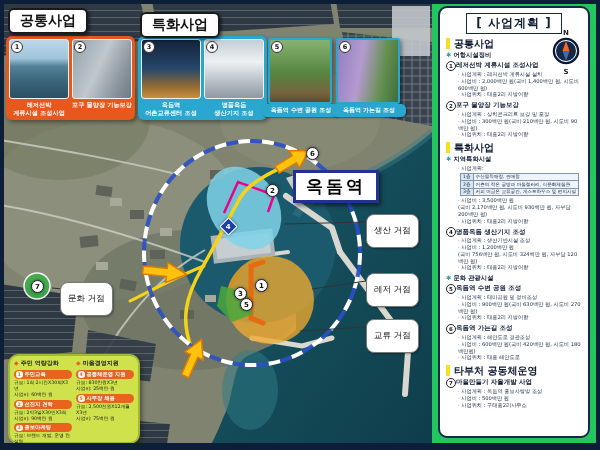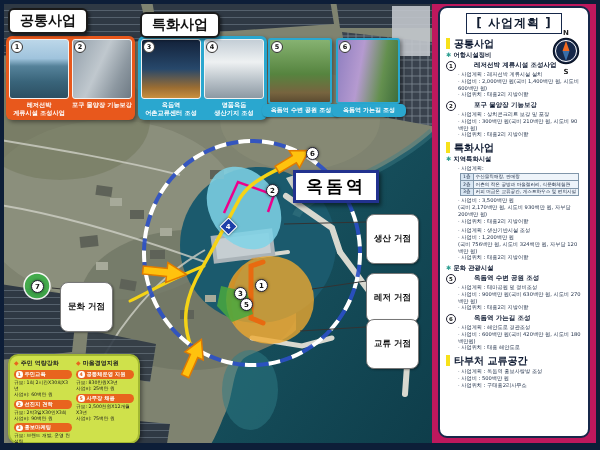--- a/index.html
+++ b/index.html
@@ -33,22 +33,22 @@
   .ph2{background:linear-gradient(115deg,#93a0ab 0%,#c0c8ce 45%,#8d98a1 75%,#6e7a84 100%);}
   .ph3{background:linear-gradient(180deg,#13223a 0%,#27486b 50%,#9a6d33 82%,#c98f3e 100%);}
   .ph4{background:linear-gradient(180deg,#c4ced6 0%,#eef1f2 38%,#b9c2c9 70%,#8d99a3 100%);}
   .ph5{background:linear-gradient(180deg,#86b271 0%,#56843f 55%,#77643f 85%,#5c4c31 100%);}
   .ph6{background:linear-gradient(100deg,#8f7fc0 0%,#b59ad0 38%,#64904f 72%,#3f6e3c 100%);}
 
   
   .station{position:absolute;left:293px;top:170px;background:#fff;border:3px solid #22328f;
        font-size:17px;font-weight:bold;color:#000;letter-spacing:3px;padding:2px 10px;z-index:9;
        box-shadow:2px 3px 4px rgba(0,0,0,.5);}
-  .hub{position:absolute;background:#fff;border:1px solid #777;border-radius:8px;font-weight:bold;
-       font-size:8.5px;color:#111;padding:18px 7px;z-index:7;white-space:nowrap;
+  .hub{position:absolute;background:#fff;border:1px solid #777;border-radius:8px;font-weight:normal;
+       font-size:8.5px;color:#111;padding:10px 7px;z-index:7;white-space:nowrap;
        box-shadow:1px 1px 2px rgba(0,0,0,.35);}
   .badge{position:absolute;width:11px;height:11px;border-radius:50%;background:#fff;border:1px solid #223;
        color:#111;font-size:7px;font-weight:bold;display:flex;align-items:center;justify-content:center;
        z-index:8;box-shadow:0 0 3px rgba(0,0,0,.55);}
   .badge-diamond{border-radius:1px;background:#1d3fa8;color:#fff;transform:rotate(45deg);border-color:#fff;}
   .badge-diamond span{transform:rotate(-45deg);}
 
   
   .sw-box{position:absolute;left:8px;top:354px;width:132px;height:90px;background:#cfe14b;
        border:2px solid #a3b832;border-radius:10px;z-index:6;padding:3px 4px;box-sizing:border-box;
@@ -56,31 +56,31 @@
   .sw-col{flex:1;min-width:0;}
   .sw-h{font-size:6px;font-weight:bold;color:#222;white-space:nowrap;}
   .sw-h .dia{color:#e8641e;}
   .chip{display:flex;align-items:center;gap:2px;background:#e8641e;color:#fff;border-radius:5px;
        font-size:5.3px;font-weight:bold;padding:1px 2px;margin:2px 0 1px;white-space:nowrap;overflow:hidden;}
   .chip-n{flex:none;width:6.5px;height:6.5px;border-radius:50%;background:#fff;color:#e8641e;
        font-size:4.8px;display:flex;align-items:center;justify-content:center;font-weight:bold;}
   .sw-l{font-size:4.7px;color:#1c1c1c;line-height:1.25;}
 
   
-  .right-strip{position:absolute;left:432px;top:0;width:168px;height:450px;background:#be185d;z-index:5;}
+  .right-strip{position:absolute;left:432px;top:0;width:168px;height:450px;background:#22c55e;z-index:5;}
   .plan-panel{position:absolute;left:6px;top:6px;width:152px;height:432px;background:#fff;
        border:2px solid #16284a;border-radius:9px;box-sizing:border-box;padding:5px 6px;overflow:hidden;}
   .plan-title{width:fit-content;margin:0 auto 3px;border:1.5px solid #16284a;padding:1px 9px;
        font-size:12px;font-weight:bold;color:#101c30;letter-spacing:1px;white-space:nowrap;}
   .ph-h{margin:4px 0 2px;font-size:10px;font-weight:bold;color:#0c1830;border-left:4px solid #f7e11a;
        padding-left:4px;line-height:1.1;}
   .pb{font-size:6.3px;font-weight:bold;color:#0c1830;margin:2px 0 1px;}
   .pb .star{color:#2a9d8f;}
   .pi{margin:1px 0 3px;}
-  .pi-t{display:flex;align-items:center;gap:18px;font-size:6.5px;font-weight:bold;color:#0c1830;line-height:1.15;}
+  .pi-t{display:flex;align-items:center;gap:0;font-size:6.5px;font-weight:bold;color:#0c1830;line-height:1.15;}
   .n-circ{flex:none;display:inline-flex;width:8px;height:8px;border:1px solid #223;border-radius:50%;
        font-size:5.5px;align-items:center;justify-content:center;color:#111;}
   .pi-l{font-size:5.2px;color:#1a2a44;margin-left:12px;line-height:1.3;}
   .fl-table{border-collapse:collapse;margin:1px 0 1px 14px;}
   .fl-table td{border:0.5px solid #8096aa;font-size:4.6px;color:#15253f;padding:0.5px 2px;background:#eef4fa;line-height:1.2;}
   .fl-table td.fl{background:#d8e6f3;text-align:center;white-space:nowrap;}
   .compass{position:absolute;top:22px;right:5px;width:34px;text-align:center;z-index:3;}
   .compass .ns{font-size:7px;font-weight:bold;color:#222;line-height:1;}
 </style>
 </head>
@@ -368,20 +368,24 @@
                 <td class="fl">3층</td>
                 <td>커피 머금은 교류공간, 게스트하우스 및 편의시설</td>
               </tr>
         </tbody>
           </table>
         <div class="pi-l">· 사업비 : 3,500백만 원</div>
         <div class="pi-l">(국비 2,170백만 원, 시도비 930백만 원, 자부담 200백만 원)</div>
         <div class="pi-l">· 사업위치 : 태흥2리 지방어항</div>
       </div>
       <div class="pi">
+        <div class="pi-t">
+            <span class="n-circ">4</span>
+            <span>명품옥돔 생산기지 조성</span>
+          </div>
         <div class="pi-l">· 사업계획 : 생산기반시설 조성</div>
         <div class="pi-l">· 사업비 : 1,200백만 원</div>
         <div class="pi-l">(국비 756백만 원, 시도비 324백만 원, 자부담 120백만 원)</div>
         <div class="pi-l">· 사업위치 : 태흥2리 지방어항</div>
       </div>
 
       <div class="pb"><span class="star">✱</span>
         <span>문화 관광시설</span></div>
 
       <div class="pi">
@@ -396,22 +400,26 @@
       <div class="pi">
         <div class="pi-t">
             <span class="n-circ">6</span>
             <span>옥돔역 가는길 조성</span>
           </div>
         <div class="pi-l">· 사업계획 : 해안도로 경관조성</div>
         <div class="pi-l">· 사업비 : 600백만 원(국비 420백만 원, 시도비 180백만원)</div>
         <div class="pi-l">· 사업위치 : 태흥 해안도로</div>
       </div>
 
-      <div class="ph-h">타부처 교류공간</div>
-      <div class="pi">
+      <div class="ph-h">타부처 공동체운영</div>
+      <div class="pi">
+        <div class="pi-t">
+            <span class="n-circ">7</span>
+            <span>마을만들기 자율개발 사업</span>
+          </div>
         <div class="pi-l">· 사업계획 : 옥돔역 홍보사랑방 조성</div>
         <div class="pi-l">· 사업비 : 500백만 원</div>
         <div class="pi-l">· 사업위치 : 구태흥2리사무소</div>
       </div>
     </div>
   </div>
 
   <div class="frame"></div>
 </div>
 

